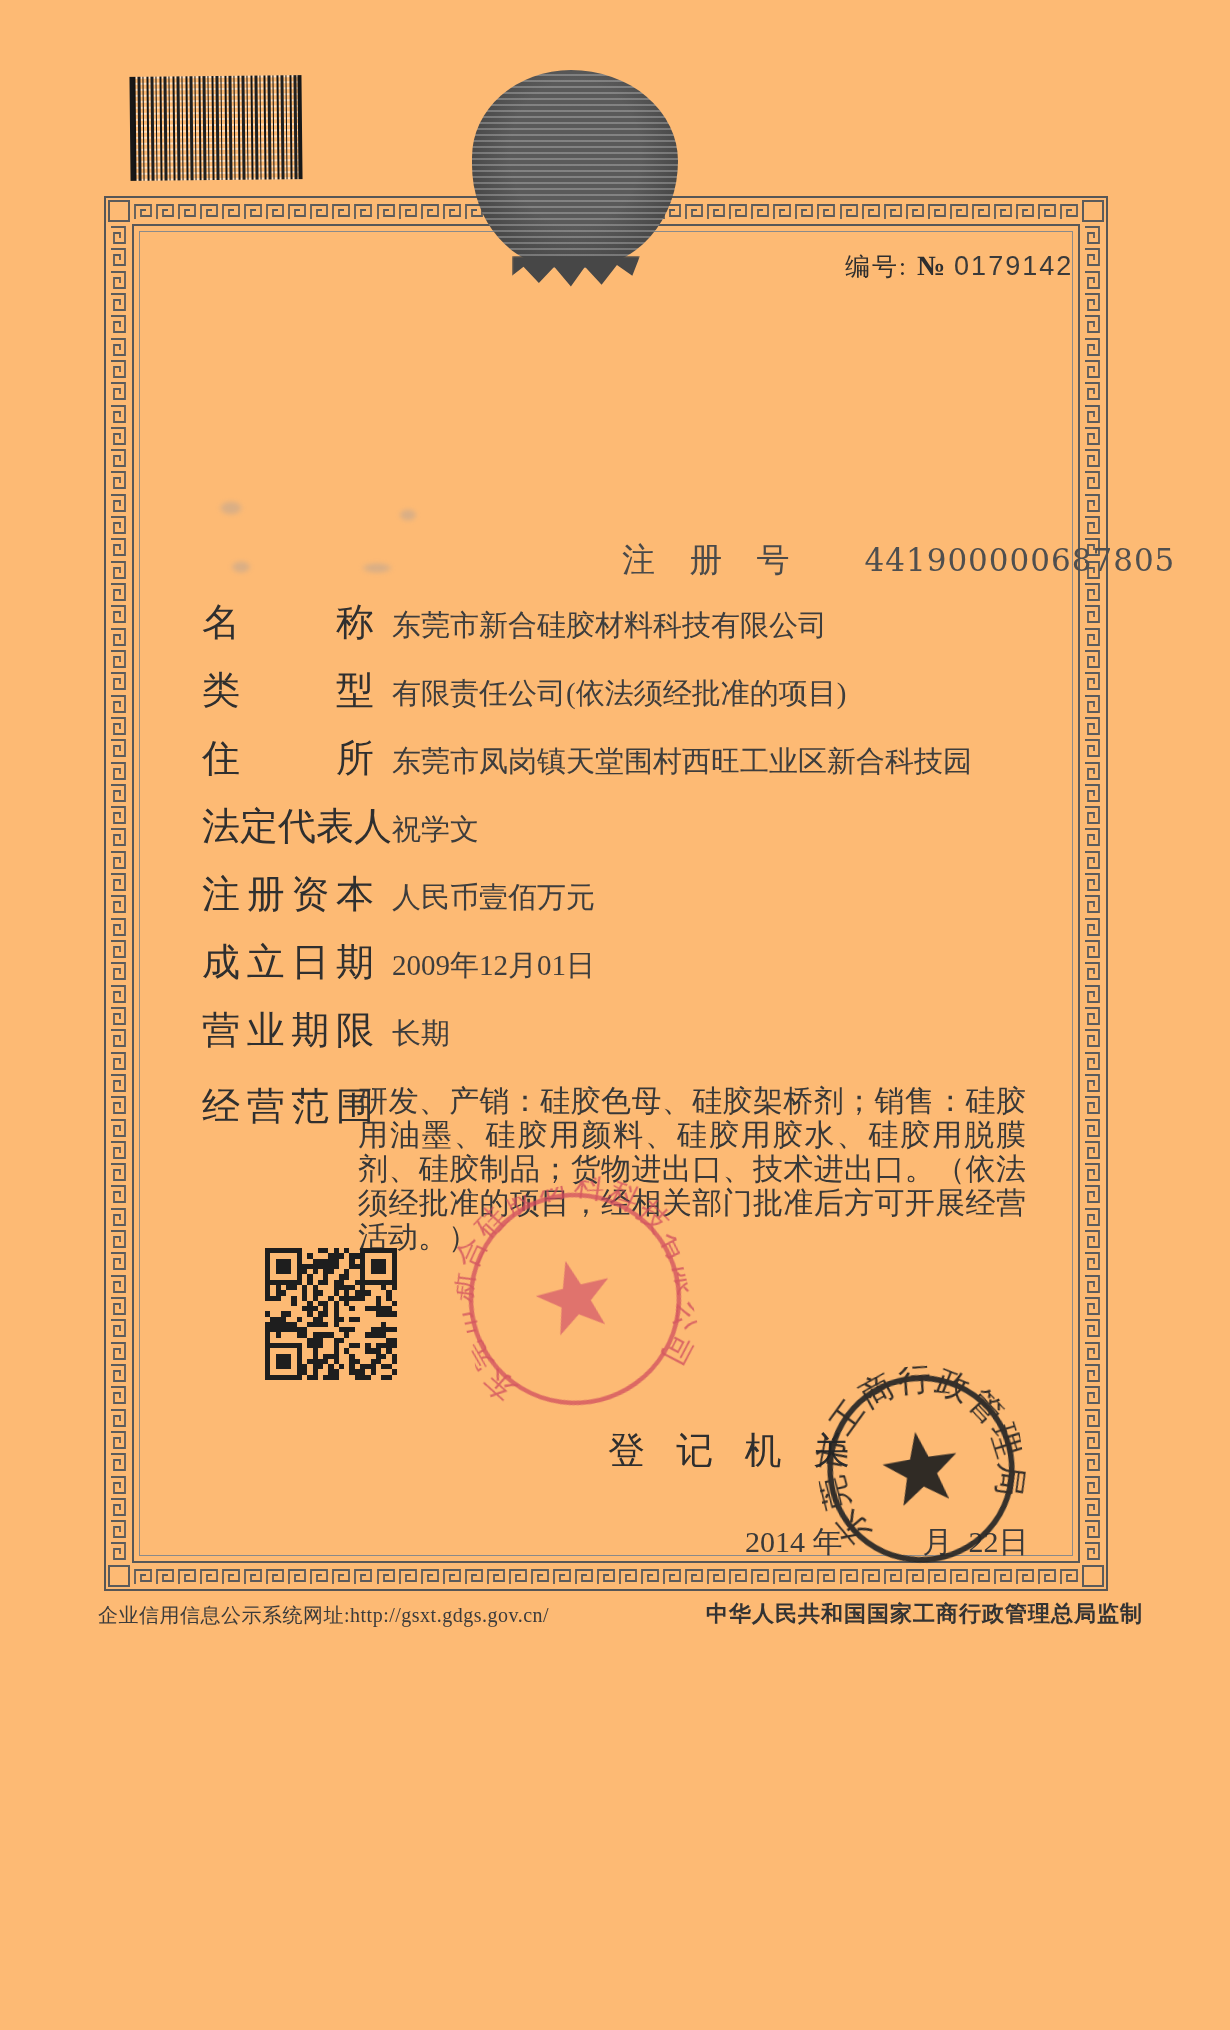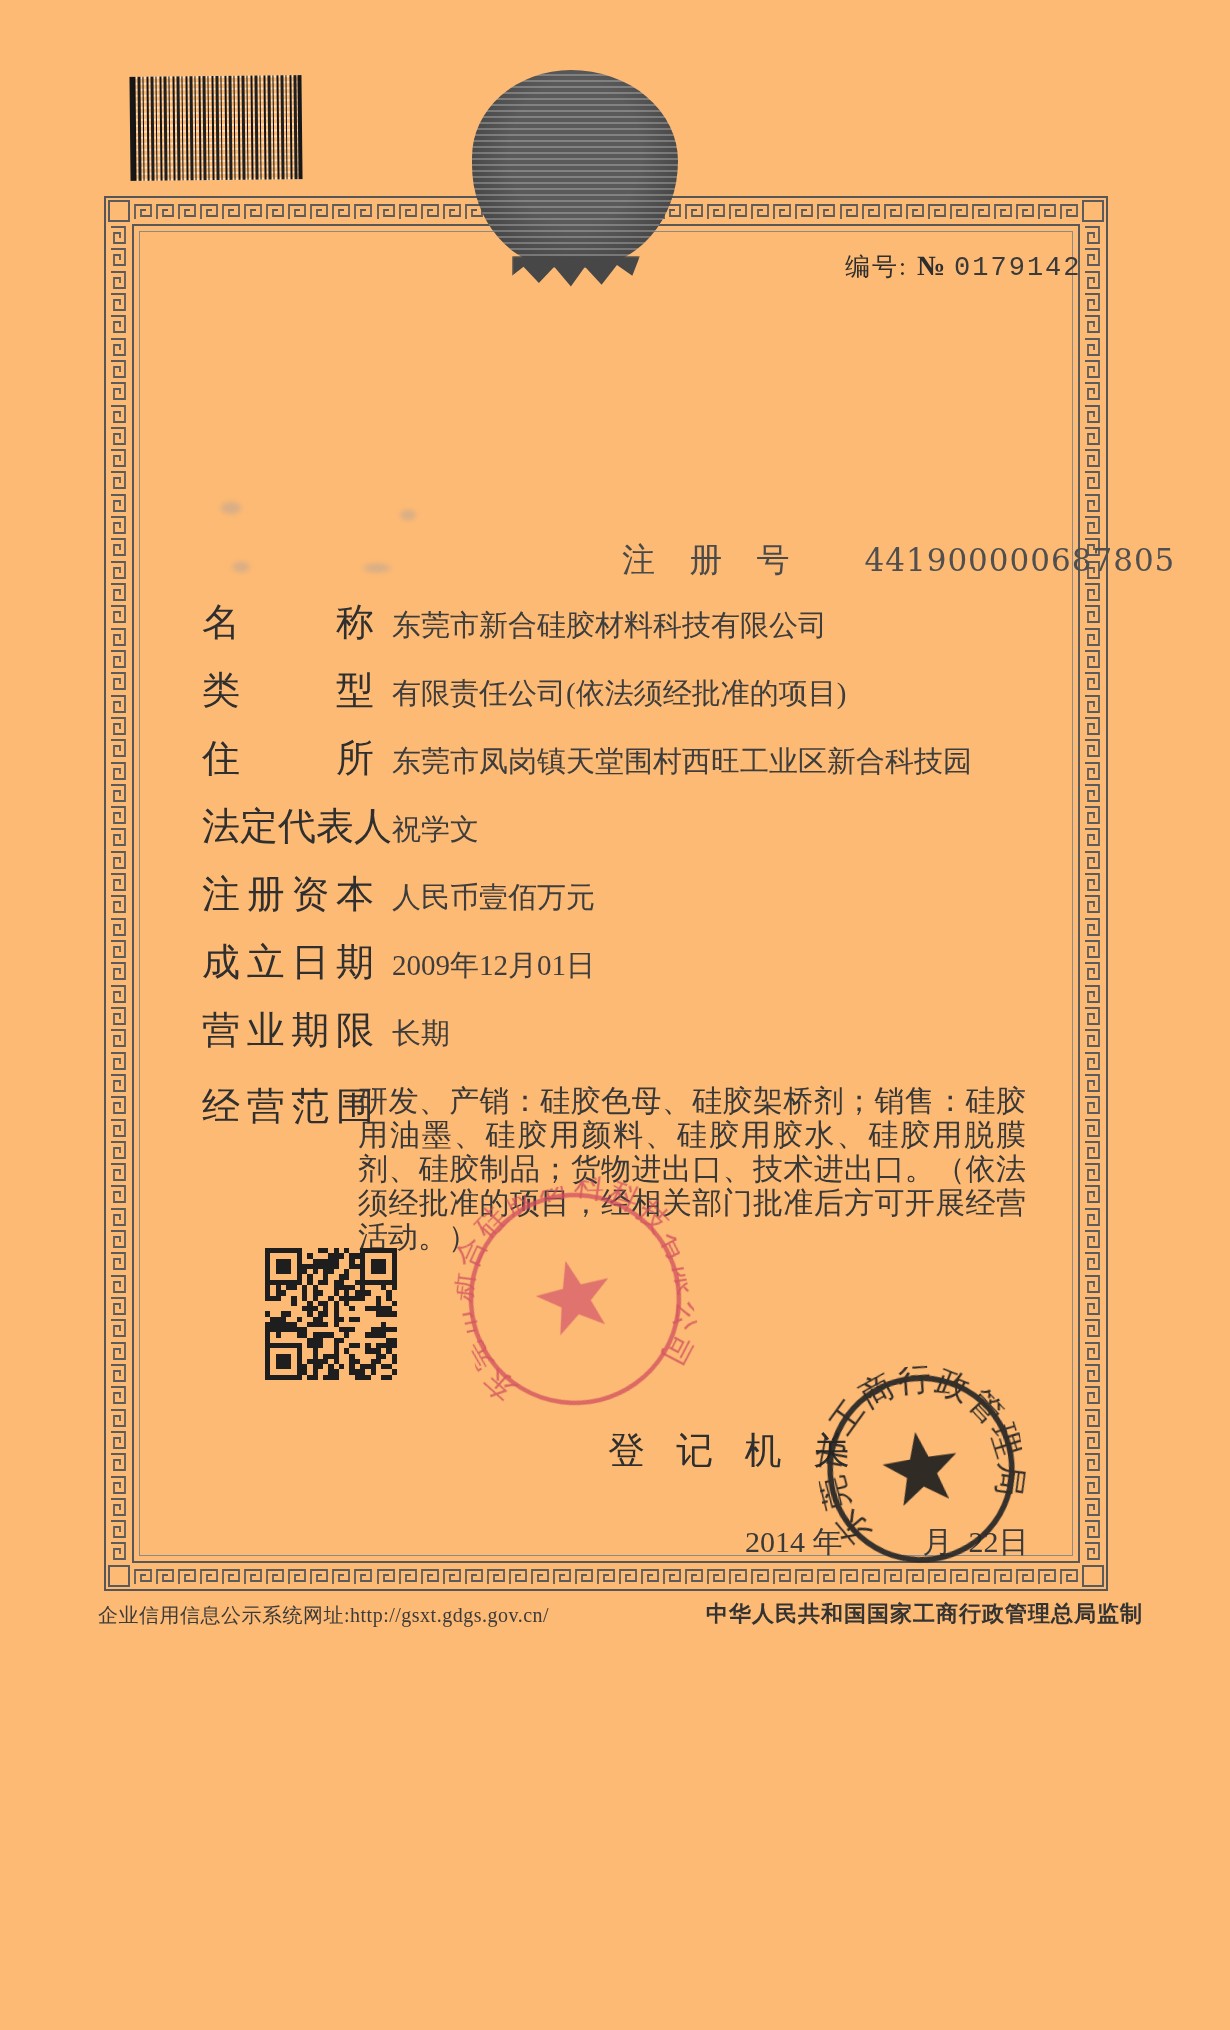--- a/index.html
+++ b/index.html
@@ -35,21 +35,21 @@
   .m-left{left:1px;top:26px;bottom:26px;width:24px;flex-direction:column;}
   .m-right{right:1px;top:26px;bottom:26px;width:24px;flex-direction:column;}
   .m-left .mseg,.m-right .mseg{transform:rotate(90deg);}
   .m-corner{position:absolute;width:22px;height:22px;border:2px solid #5b5b5b;box-sizing:border-box;}
   .mc-tl{left:2px;top:2px;} .mc-tr{right:2px;top:2px;} .mc-bl{left:2px;bottom:2px;} .mc-br{right:2px;bottom:2px;}
 
   
   .serial{position:absolute;left:845px;top:250px;display:flex;align-items:baseline;gap:9px;z-index:4;color:#2e2e2e;}
   .serial .lbl{font-size:25px;letter-spacing:2px;}
   .serial .no-sign{font-size:28px;font-weight:bold;}
-  .serial .num{font-size:27px;font-family:Liberation Mono, monospace;letter-spacing:2px;color:#3a3a3a;}
+  .serial .num{font-size:27px;font-family:Liberation Sans, sans-serif;letter-spacing:2px;color:#3a3a3a;}
 
   .title{position:absolute;left:104px;top:342px;width:1004px;text-align:center;z-index:4;
     font-family:"Liberation Sans","DejaVu Sans",sans-serif;font-weight:900;font-size:146px;line-height:158px;
     letter-spacing:18px;text-indent:18px;color:#1d1d1d;text-shadow:0 0 1px #2a2a2a;}
 
   .regno{position:absolute;left:622px;top:538px;display:flex;align-items:baseline;gap:34px;z-index:4;color:#4a4a4a;}
   .regno .lbl{font-size:33px;letter-spacing:13px;}
   .regno .num{font-size:31px;font-family:"DejaVu Serif",serif;letter-spacing:1px;color:#4f4f4f;margin-left:28px;}
 
   

